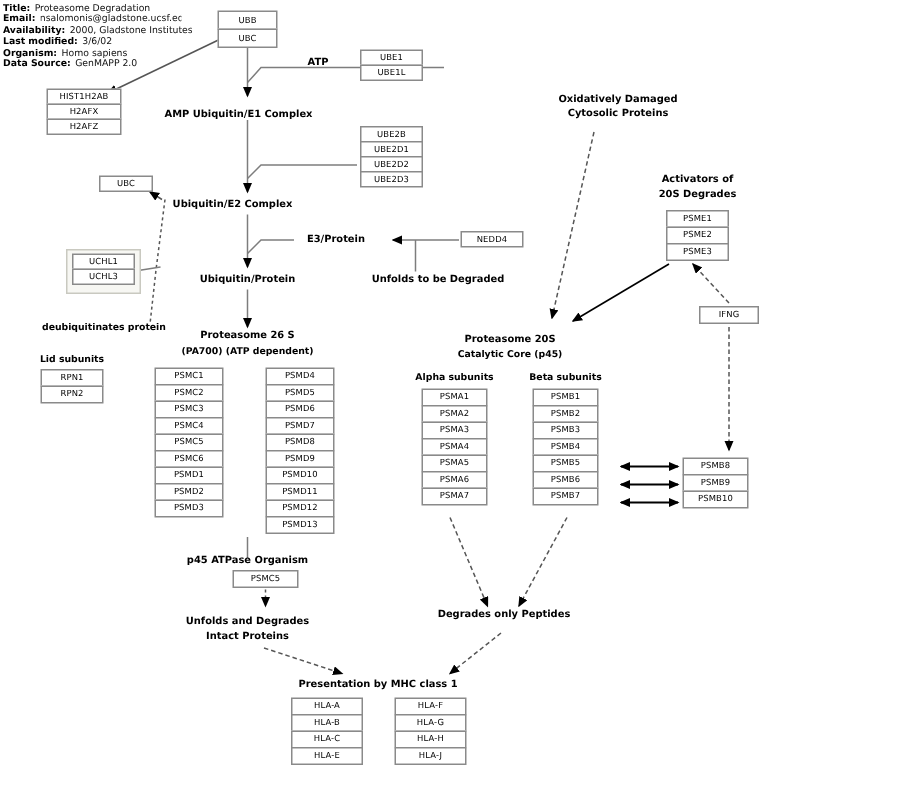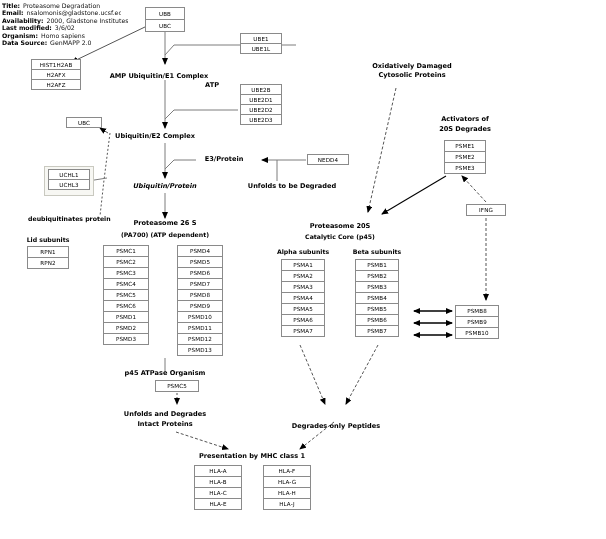--- a/index.html
+++ b/index.html
@@ -283,25 +283,25 @@
     <div class="gbox" style="height:12px;">HLA-E</div>
   </div>
 
   <div class="gstack" style="left:263px; top:465px; width:48px;">
     <div class="gbox" style="height:12px;">HLA-F</div>
     <div class="gbox" style="height:12px;">HLA-G</div>
     <div class="gbox" style="height:12px;">HLA-H</div>
     <div class="gbox" style="height:12px;">HLA-J</div>
   </div>
 
-  <div class="lbl center" style="left:212px; top:37px;margin-top:44px;">ATP</div>
+  <div class="lbl center" style="left:212px; top:37px;">ATP</div>
   <div class="lbl center" style="left:159px; top:72px;">AMP Ubiquitin/E1 Complex</div>
   <div class="lbl center" style="left:155px; top:132px;">Ubiquitin/E2 Complex</div>
   <div class="lbl center" style="left:224px; top:155px;">E3/Protein</div>
-  <div class="lbl center" style="left:165px; top:182px;font-style:italic;">Ubiquitin/Protein</div>
+  <div class="lbl center" style="left:165px; top:182px;">Ubiquitin/Protein</div>
   <div class="lbl center" style="left:292px; top:182px;">Unfolds to be Degraded</div>
 
   <div class="lbl center" style="left:412px; top:62px;">Oxidatively Damaged</div>
   <div class="lbl center" style="left:412px; top:71px;">Cytosolic Proteins</div>
 
   <div class="lbl center" style="left:465px; top:115px;">Activators of</div>
   <div class="lbl center" style="left:465px; top:125px;">20S Degrades</div>
 
   <div class="lbl small clip" style="left:28px; top:215px; width:110px; overflow:hidden;">deubiquitinates protein</div>
 
@@ -313,17 +313,17 @@
   <div class="lbl center" style="left:340px; top:222px;">Proteasome 20S</div>
   <div class="lbl center small" style="left:340px; top:233px;">Catalytic Core (p45)</div>
 
   <div class="lbl center sub" style="left:303px; top:248px;">Alpha subunits</div>
   <div class="lbl center sub" style="left:377px; top:248px;">Beta subunits</div>
 
   <div class="lbl center" style="left:165px; top:369px;">p45 ATPase Organism</div>
   <div class="lbl center" style="left:165px; top:410px;">Unfolds and Degrades</div>
   <div class="lbl center" style="left:165px; top:420px;">Intact Proteins</div>
 
-  <div class="lbl center" style="left:336px; top:422px;text-align:right;">Degrades only Peptides</div>
+  <div class="lbl center" style="left:336px; top:405px;text-align:right;">Degrades only Peptides</div>
 
   <div class="lbl center" style="left:252px; top:452px;">Presentation by MHC class 1</div>
 
 </div>
 
 </body></html>

